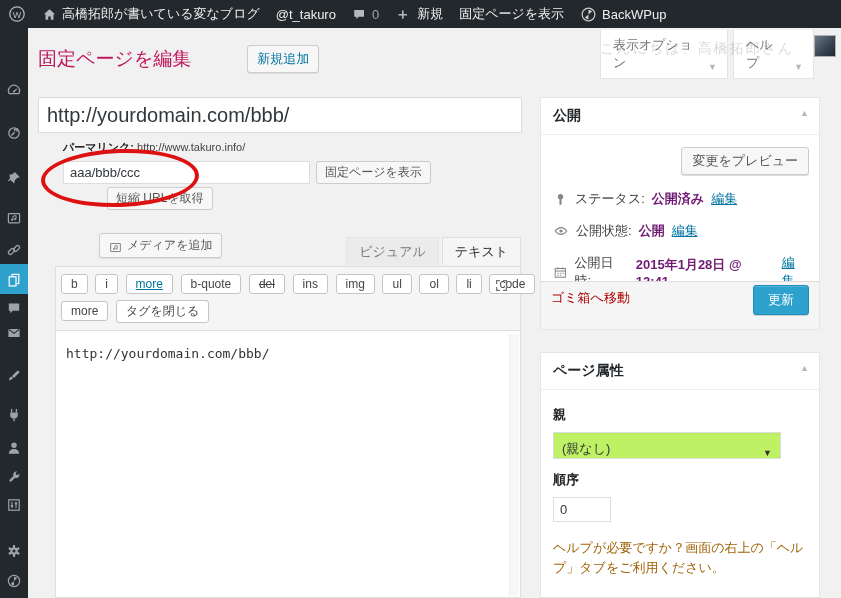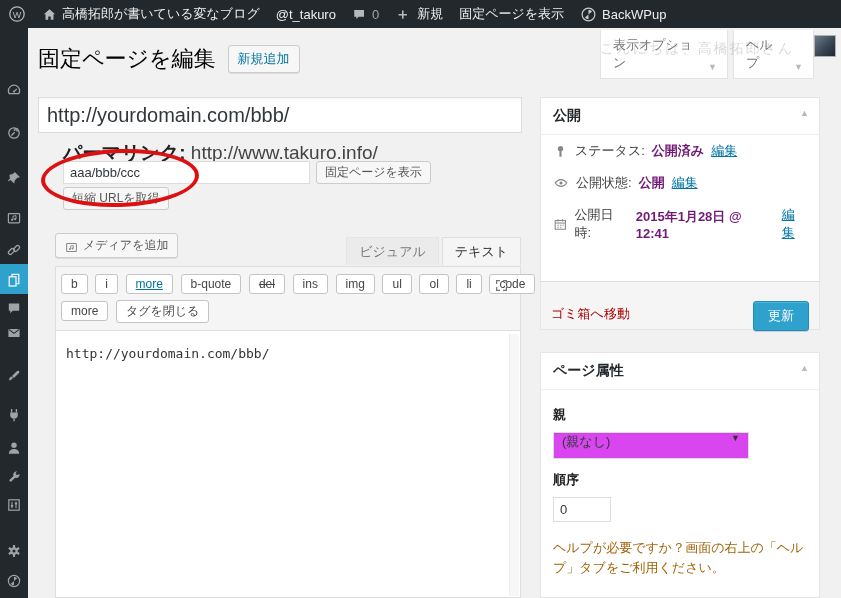--- a/index.html
+++ b/index.html
@@ -20,28 +20,28 @@
   .side-active-bg { position:absolute; top:236px; left:0; width:28px; height:30px; background:#2ea2cc; }
 
   
   .meta-tab { position:absolute; background:#fff; border:1px solid #e3e3e3; border-top:none; color:#777; padding:6px 10px 6px 12px; font-size:13px; display:flex; align-items:flex-end; gap:14px; z-index:2; cursor:pointer; }
   .meta-caret { color:#b4b9be; font-size:9px; }
   .ghost-greeting { position:absolute; top:40px; left:600px; width:225px; color:#555; opacity:.22; font-size:14px; letter-spacing:2px; z-index:3; pointer-events:none; white-space:nowrap; overflow:hidden; }
   .avatar { position:absolute; top:35px; left:814px; width:22px; height:22px; border:1px solid #b0b0b0; background:linear-gradient(135deg,#6b7b8c 0%,#3a4654 55%,#20262e 100%); z-index:2; }
 
   
   .page-head { position:absolute; top:45px; left:38px; display:flex; align-items:center; gap:12px; }
-  .page-title { font-size:22px; font-weight:400; color:#000000; line-height:1.3; }
-  .btn { background:#f7f7f7; border:1px solid #ccc; border-radius:3px; color:#555; font-size:13px; padding:4px 10px; cursor:pointer; box-shadow:0 1px 0 #ddd; display:inline-block; }
+  .page-title { font-size:19px; font-weight:400; color:#be185d; line-height:1.3; }
+  .btn { background:#f7f7f7; border:1px solid #ccc; border-radius:3px; color:#555; font-size:13px; padding:4px 10px; cursor:pointer; box-shadow:0 1px 0 #ddd; display:inline-block;margin-left:44px; }
   .btn-addnew { color:#0074a2; padding:4px 9px; }
   .btn-small { font-size:12px; padding:2px 8px; box-shadow:none; }
 
   
   .title-input { position:absolute; top:97px; left:38px; width:484px; height:36px; border:1px solid #ddd; background:#fff; font-size:20px; padding:4px 8px; color:#32373c; font-family:"Liberation Sans","DejaVu Sans",sans-serif; box-shadow:inset 0 1px 2px rgba(0,0,0,.04); }
-  .permalink-line { position:absolute; top:140px; left:63px; font-size:19px; color:#444; }
+  .permalink-line { position:absolute; top:140px; left:63px; font-size:11px; color:#444; }
   .permalink-line b { color:#222; }
   .slug-row { position:absolute; top:161px; left:63px; display:flex; align-items:flex-start; }
   .slug-input { width:247px; height:23px; border:1px solid #ddd; background:#fff; font-size:13px; padding:2px 6px; color:#32373c; }
   .slug-row .btn-small { margin-left:6px; height:23px; }
   .shortlink-btn { position:absolute; top:187px; left:63px; height:23px; }
   .red-ellipse { position:absolute; top:149px; left:41px; width:158px; height:58px; border:4px solid #dd1111; border-radius:50%; transform:rotate(-2deg); z-index:5; pointer-events:none; }
 
   
   .editor-wrap { position:absolute; top:230px; left:55px; width:466px; height:368px; }
   .media-btn { position:absolute; top:3px; left:0; display:flex; align-items:flex-end; gap:5px; font-size:12px; padding:3px 9px; }
@@ -61,27 +61,27 @@
 
   
   .panel { position:absolute; left:540px; width:280px; background:#fff; border:1px solid #e5e5e5; }
   .panel-header { position:relative; padding:9px 12px; font-size:14px; font-weight:bold; color:#23282d; border-bottom:1px solid #eee; cursor:pointer; }
   .panel-toggle { position:absolute; right:10px; top:10px; color:#b4b9be; font-size:9px; }
   .panel-publish { top:97px; height:233px; }
   .preview-row { text-align:right; padding:12px 10px 8px; }
   .misc-row { display:flex; align-items:center; gap:7px; padding:7px 12px; font-size:13px; color:#444; }
   .misc-row b { color:#701a75; }
   .edit-link { color:#0074a2; text-decoration:underline; cursor:pointer; }
-  .publish-footer { position:absolute; left:0; right:0; bottom:0; height:48px; background:#f5f5f5; border-top:1px solid #ddd; padding:19px 10px; }
+  .publish-footer { position:absolute; left:0; right:0; bottom:0; height:48px; background:#f5f5f5; border-top:1px solid #ddd; padding:3px 10px; }
   .trash-link { color:#a00; text-decoration:none; cursor:pointer; float:left; margin-top:4px; }
   .btn-primary { float:right; background:#2ea2cc; border:1px solid #1e8cbe; color:#fff; font-size:13px; padding:5px 14px; border-radius:3px; cursor:pointer; box-shadow:inset 0 1px 0 rgba(120,200,230,.5), 0 1px 0 rgba(0,0,0,.15); }
   .panel-attrs { top:352px; height:246px; }
   .attrs-body { padding:4px 12px; }
   .field-label { font-weight:bold; color:#222; margin:12px 0 8px; font-size:13px; }
-  .select-box { width:196px; height:27px; border:1px solid #ddd; background:#d946ef; display:flex; align-items:flex-start; justify-content:space-between; padding:0 8px; color:#32373c; cursor:pointer; box-shadow:inset 0 1px 2px rgba(0,0,0,.04); }
+  .select-box { width:228px; height:27px; border:1px solid #ddd; background:#bef264; display:flex; align-items:flex-end; justify-content:space-between; padding:0 8px; color:#32373c; cursor:pointer; box-shadow:inset 0 1px 2px rgba(0,0,0,.04); }
   .select-caret { font-size:9px; color:#333; }
   .order-input { width:58px; height:25px; border:1px solid #ddd; padding:2px 6px; font-size:13px; color:#32373c; }
   .help-note { margin-top:16px; color:#a16207; font-size:13px; line-height:1.55; }
 </style>
 </head>
 <body>
 
 <div class="screen">
 
   <div class="adminbar">
@@ -316,20 +316,23 @@
       <div class="editor-content">http://yourdomain.com/bbb/</div>
       <div class="editor-scrollbar"></div>
     </div>
   </div>
 
   <div class="panel panel-publish">
     <div class="panel-header">
       <span>公開</span>
       <span class="panel-toggle">▲</span>
     </div>
+    <div class="preview-row">
+      <span class="btn">変更をプレビュー</span>
+    </div>
     <div class="misc-row">
       <svg width="15" height="15" viewBox="0 0 20 20">
           <path d="M10 2.5a3.8 3.8 0 0 0-1.4 7.3V17h2.8V9.8A3.8 3.8 0 0 0 10 2.5z" fill="#82878c"></path>
         </svg>
       <span>ステータス:</span>
       <b>公開済み</b>
       <span class="edit-link">編集</span>
     </div>
     <div class="misc-row">
       <svg width="16" height="16" viewBox="0 0 20 20">

